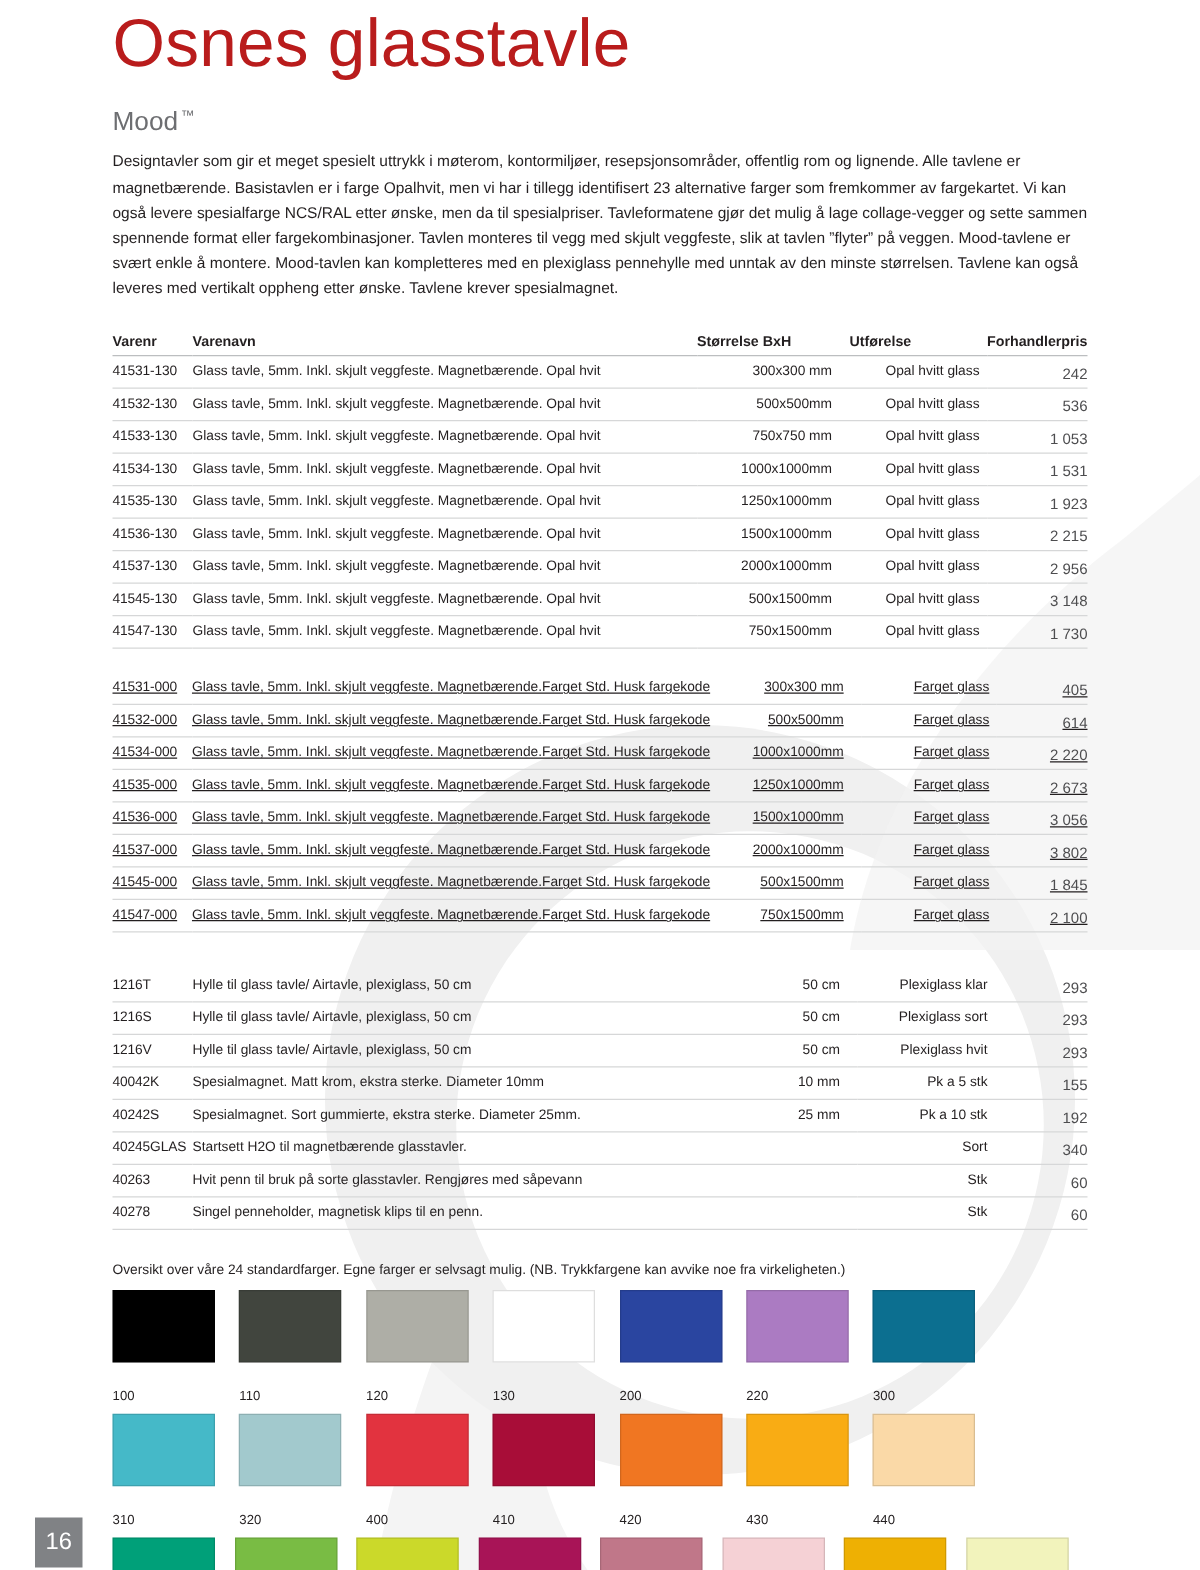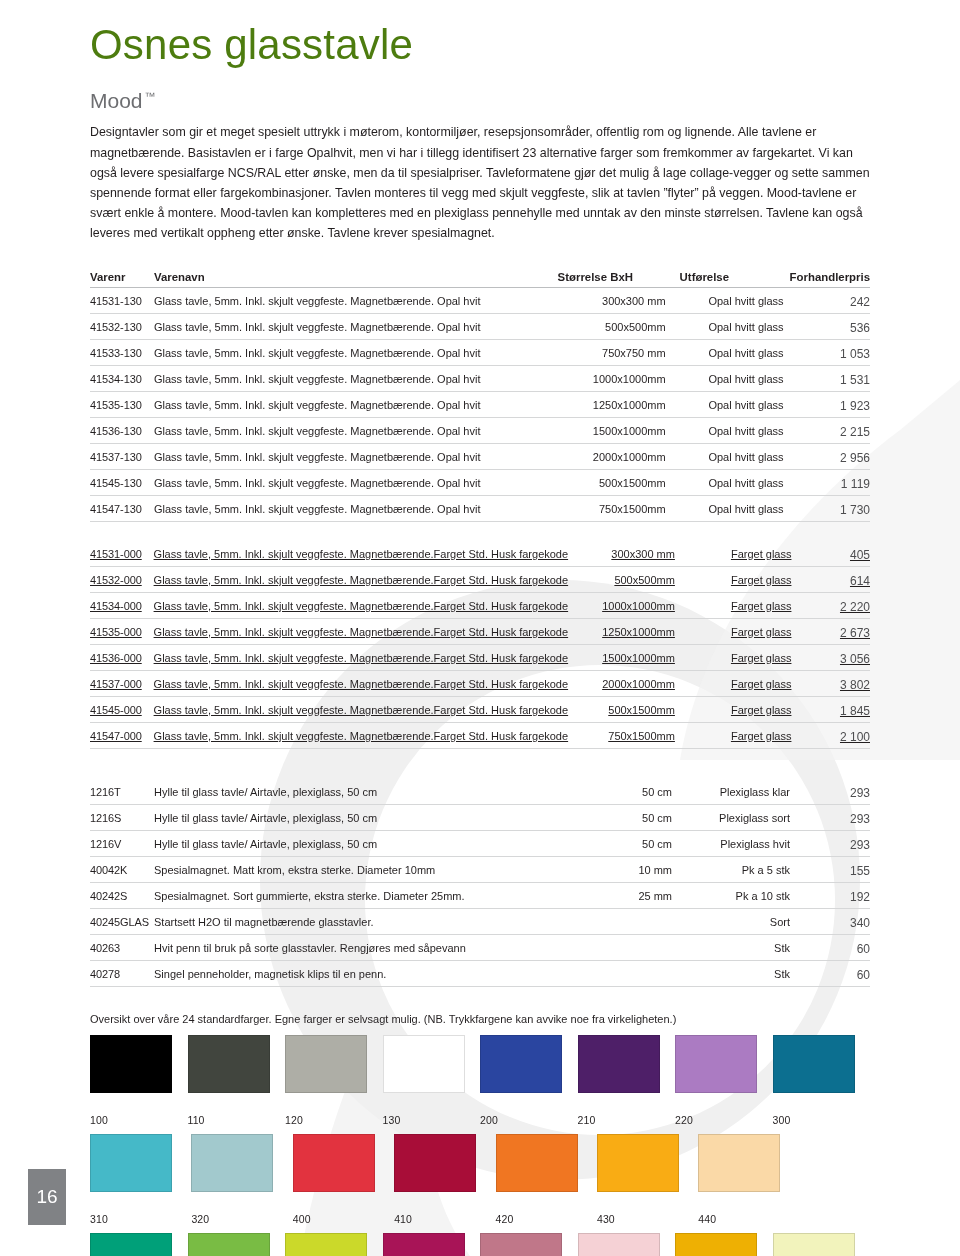--- a/index.html
+++ b/index.html
@@ -24,26 +24,26 @@
   .page {
     position: relative;
     z-index: 2;
     padding: 0 90px;
     box-sizing: border-box;
     width: 960px;
   }
 
   
   .title {
-    font-size: 42px;
+    font-size: 54px;
     font-weight: 300;
-    color: #4d7c0f;
+    color: #b91c1c;
     letter-spacing: 0.2px;
     margin: 0;
-    padding-top: 22px;
+    padding-top: 6px;
     line-height: 1.08;
   }
   .subtitle {
     font-size: 21px;
     font-weight: 300;
     color: #6d6e71;
     margin: 22px 0 10px 0;
     line-height: 1.1;
   }
   .subtitle .tm {
@@ -134,23 +134,23 @@
     font-size: 10.5px;
     color: #231f20;
     margin-top: 21px;
     letter-spacing: 0.1px;
   }
 
   
   .page-number {
     position: absolute;
     left: 28px;
-    bottom: 31px;
+    bottom: 2px;
     width: 38px;
-    height: 56px;
+    height: 40px;
     background: #808285;
     color: #ffffff;
     font-size: 19px;
     font-weight: 300;
     display: flex;
     align-items: center;
     justify-content: center;
     z-index: 3;
   }
 </style>
@@ -234,21 +234,21 @@
             <td class="col-name">Glass tavle, 5mm. Inkl. skjult veggfeste. Magnetbærende. Opal hvit</td>
             <td class="col-size">2000x1000mm</td>
             <td class="col-exec">Opal hvitt glass</td>
             <td class="col-price">2 956</td>
           </tr>
           <tr>
             <td class="col-nr">41545-130</td>
             <td class="col-name">Glass tavle, 5mm. Inkl. skjult veggfeste. Magnetbærende. Opal hvit</td>
             <td class="col-size">500x1500mm</td>
             <td class="col-exec">Opal hvitt glass</td>
-            <td class="col-price">1 119</td>
+            <td class="col-price">3 148</td>
           </tr>
           <tr>
             <td class="col-nr">41547-130</td>
             <td class="col-name">Glass tavle, 5mm. Inkl. skjult veggfeste. Magnetbærende. Opal hvit</td>
             <td class="col-size">750x1500mm</td>
             <td class="col-exec">Opal hvitt glass</td>
             <td class="col-price">1 730</td>
           </tr>
         </tbody>
     </table>
@@ -397,24 +397,20 @@
         </div>
         <div class="swatch-cell">
           <div class="swatch-chip" style="background: rgb(255, 255, 255);"></div>
           <div class="swatch-label">130</div>
         </div>
         <div class="swatch-cell">
           <div class="swatch-chip" style="background: rgb(42, 69, 160);"></div>
           <div class="swatch-label">200</div>
         </div>
         <div class="swatch-cell">
-          <div class="swatch-chip" style="background: rgb(78, 31, 104);"></div>
-          <div class="swatch-label">210</div>
-        </div>
-        <div class="swatch-cell">
           <div class="swatch-chip" style="background: rgb(171, 123, 194);"></div>
           <div class="swatch-label">220</div>
         </div>
         <div class="swatch-cell">
           <div class="swatch-chip" style="background: rgb(12, 111, 144);"></div>
           <div class="swatch-label">300</div>
         </div>
       </div>
       <div class="swatch-row">
         <div class="swatch-cell">

